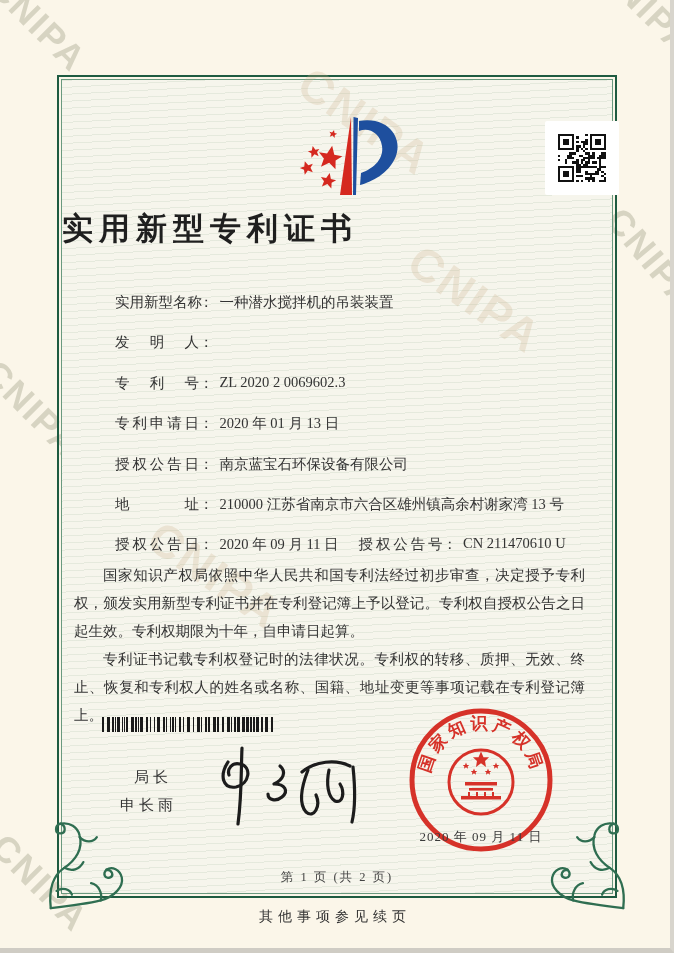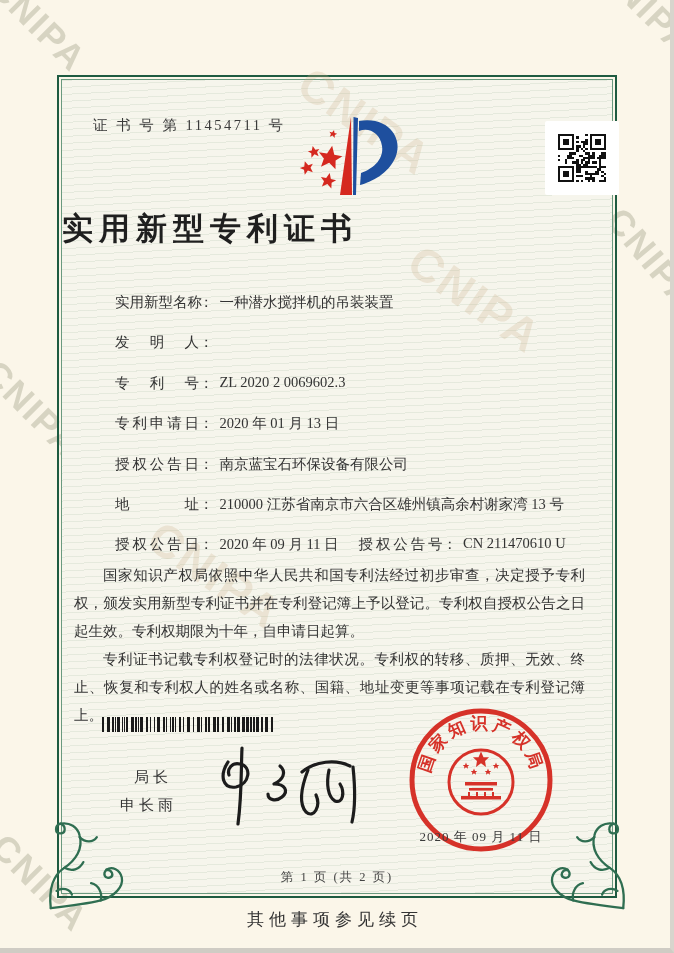--- a/index.html
+++ b/index.html
@@ -63,39 +63,38 @@
   .barcode{position:absolute;left:40px;top:637px;width:172px;height:15px;z-index:2;}
   .commissioner-title{position:absolute;left:72px;top:688px;font-size:15px;letter-spacing:4px;color:#333;z-index:2;}
   .commissioner-name{position:absolute;left:58px;top:716px;font-size:15px;letter-spacing:4px;color:#333;z-index:2;text-align:right;}
   .signature{position:absolute;left:140px;top:662px;width:175px;height:90px;z-index:2;}
   .seal{position:absolute;left:344px;top:622px;width:150px;height:158px;z-index:2;opacity:0.95;}
   .seal-date{position:absolute;left:344px;top:748px;width:150px;text-align:center;
              font-size:13px;letter-spacing:1px;color:#3a3a3a;z-index:4;}
   .page-info{position:absolute;left:0;right:0;top:789px;text-align:center;
              font-size:12.5px;letter-spacing:2px;color:#444;z-index:2;}
   .continuation{position:absolute;left:0;right:0;top:908px;text-align:center;
-                font-size:17px;letter-spacing:5px;color:#333;z-index:1;}
+                font-size:14px;letter-spacing:5px;color:#333;z-index:1;}
 </style>
 </head>
 <body>
 
 <div class="wm wm-out" id="wm1">CNIPA</div>
 <div class="wm wm-out" id="wm2">CNIPA</div>
 <div class="wm wm-out" id="wm3">CNIPA</div>
 <div class="wm wm-out" id="wm4">CNIPA</div>
 <div class="wm wm-out" id="wm5">CNIPA</div>
 
 <div class="cert">
   <div class="cert-inner">
 
     <div class="wm wm-in" id="wmA">CNIPA</div>
     <div class="wm wm-in" id="wmB">CNIPA</div>
     <div class="wm wm-in" id="wmC">CNIPA</div>
 
-    <div class="cert-no">证 书 号 第 11454711 号</div>
 
     <svg class="logo" viewBox="0 0 170 100">
       <defs>
         <polygon id="star" points="0,-10 2.94,-3.09 9.51,-3.09 4.76,1.18 5.88,8.09 0,3.82 -5.88,8.09 -4.76,1.18 -9.51,-3.09 -2.94,-3.09"></polygon>
       </defs>
       <g fill="#d5281f">
         <use href="#star" transform="translate(50,30) scale(0.42) rotate(14)"></use>
         <use href="#star" transform="translate(31,48) scale(0.62) rotate(-12)"></use>
         <use href="#star" transform="translate(47,54) scale(1.25) rotate(10)"></use>
         <use href="#star" transform="translate(24,64) scale(0.72) rotate(-18)"></use>

